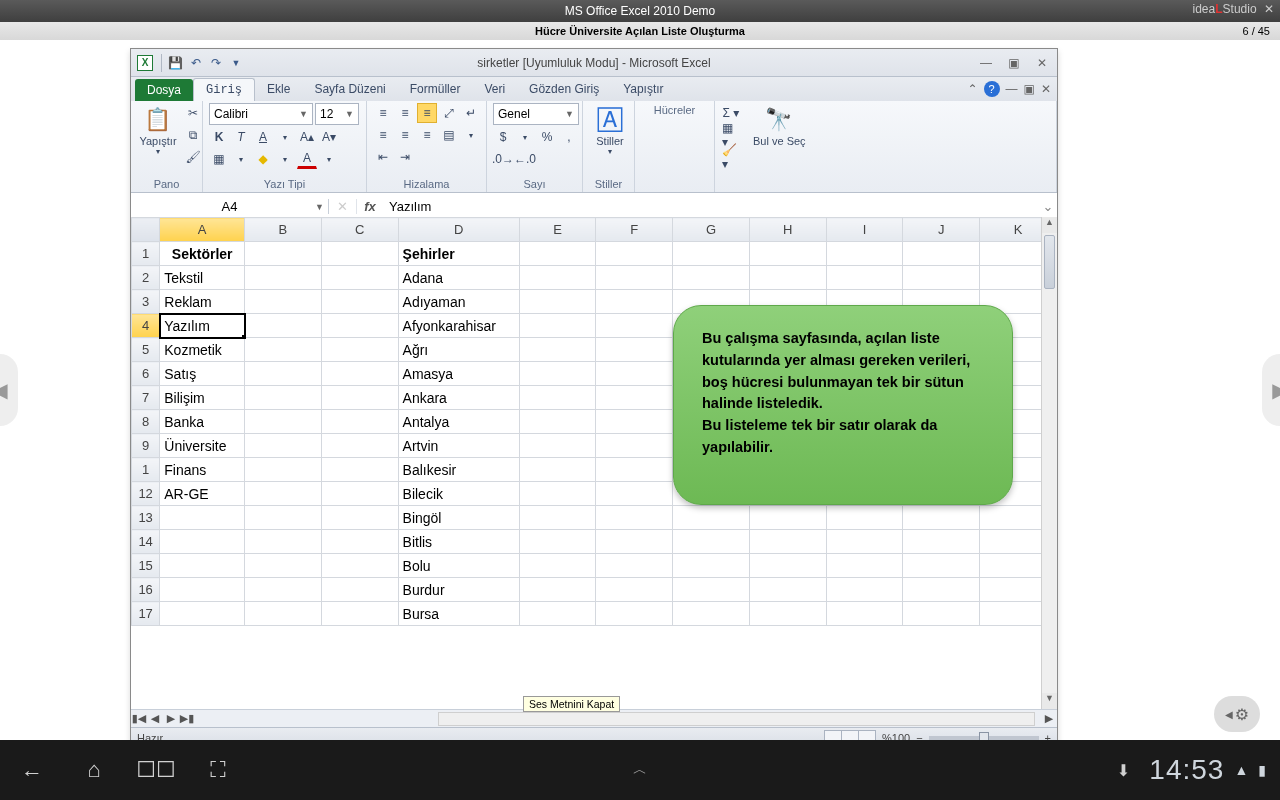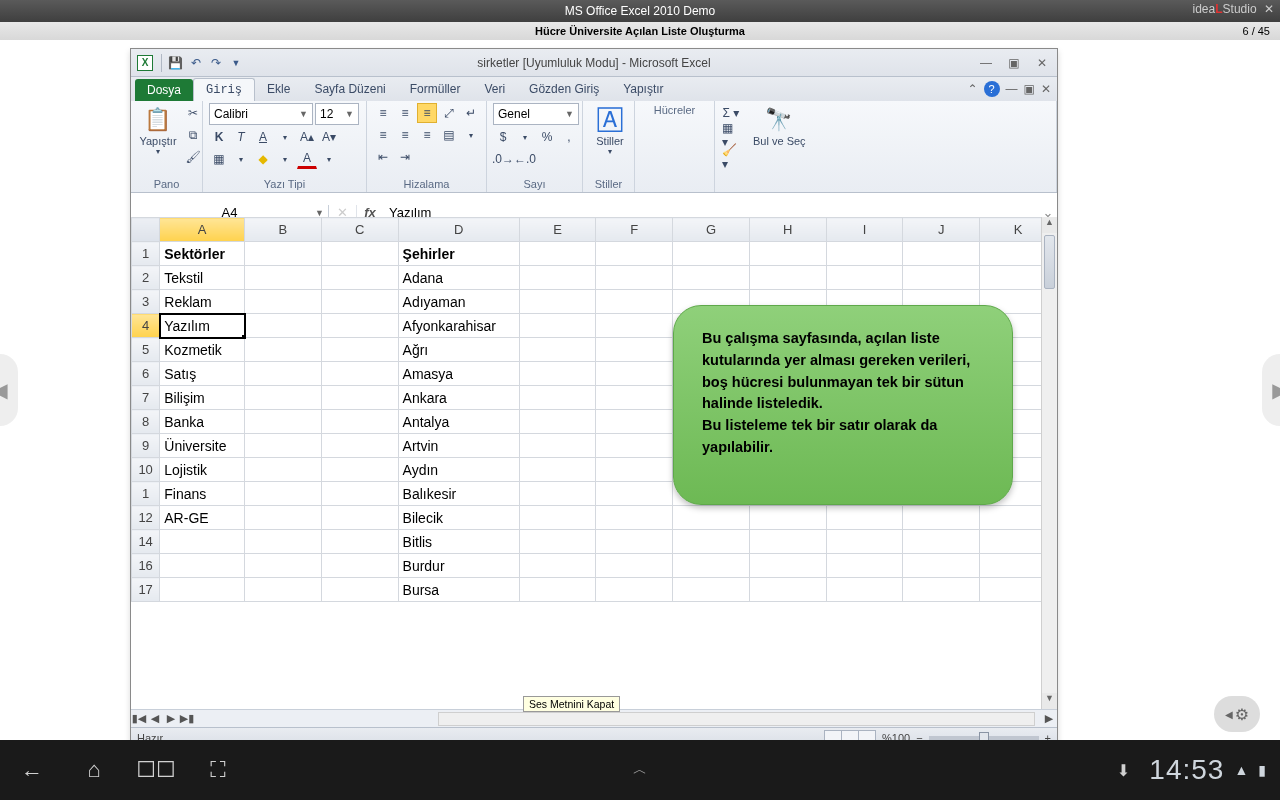--- a/index.html
+++ b/index.html
@@ -38,21 +38,21 @@
 .rgroup .gname { text-align: center; color: #5a6a84; padding: 1px 0 2px; position: relative; }
 .rbody { flex: 1; display: flex; gap: 4px; align-items: flex-start; }
 .rbtn { display: flex; flex-direction: column; align-items: center; justify-content: center; padding: 2px 4px; color: #3b4b66; min-width: 42px; }
 .rbtn .bico { font-size: 22px; height: 30px; display: flex; align-items: center; }
 .rcol { display: flex; flex-direction: column; gap: 2px; }
 .rrow { display: flex; gap: 2px; align-items: center; }
 .mini { width: 20px; height: 20px; border: 1px solid transparent; display: flex; align-items: center; justify-content: center; color: #3b4b66; font-size: 12px; }
 .sel { height: 22px; border: 1px solid #abb4c2; background: #fff; font-size: 12px; display: flex; align-items: center; padding: 0 4px; justify-content: space-between; }
 .sel .dd { color: #666; font-size: 9px; }
 
-.fbar { height: 28px; border-bottom: 1px solid #b8c0cc; display: flex; align-items: flex-end; font-size: 13px; background: #fff; }
+.fbar { height: 28px; border-bottom: 1px solid #b8c0cc; display: flex; align-items: center; font-size: 13px; background: #fff; }
 .namebox { width: 198px; border-right: 1px solid #c8cfd9; display: flex; align-items: center; justify-content: center; position: relative; }
 .namebox .dd { position: absolute; right: 4px; font-size: 9px; color: #666; }
 .fxarea { display: flex; align-items: center; flex: 1; }
 .fxarea .fxbtn { width: 28px; text-align: center; color: #666; border-right: 1px solid #e0e4ea; }
 .fxarea .fx { width: 26px; text-align: center; font-style: italic; color: #555; font-weight: bold; }
 .fxarea .fval { flex: 1; padding: 0 6px; }
 .fxarea .exp { width: 18px; text-align: center; color: #888; }
 
 .grid-wrap { position: absolute; top: 168px; bottom: 38px; left: 0; right: 0; overflow: hidden; background: #fff; }
 .gtable { border-collapse: collapse; table-layout: fixed; width: 100%; font-size: 14px; }
@@ -305,21 +305,21 @@
               <th style="width:76px" class="">E</th>
               <th style="width:76px" class="">F</th>
               <th style="width:76px" class="">G</th>
               <th style="width:76px" class="">H</th>
               <th style="width:76px" class="">I</th>
               <th style="width:76px" class="">J</th>
               <th style="width:76px" class="">K</th>
             </tr>
             <tr>
               <th class="rowh ">1</th>
-              <td class="" style="font-weight:bold;">Sektörler</td>
+              <td class="" style="font-weight:bold;text-align:center;">Sektörler</td>
               <td class="" style="font-weight:bold;"></td>
               <td class="" style="font-weight:bold;"></td>
               <td class="" style="font-weight:bold;">Şehirler</td>
               <td class="" style="font-weight:bold;"></td>
               <td class="" style="font-weight:bold;"></td>
               <td class="" style="font-weight:bold;"></td>
               <td class="" style="font-weight:bold;"></td>
               <td class="" style="font-weight:bold;"></td>
               <td class="" style="font-weight:bold;"></td>
               <td class="" style="font-weight:bold;"></td>
@@ -430,34 +430,20 @@
               <td class="" style="">Artvin</td>
               <td class="" style=""></td>
               <td class="" style=""></td>
               <td class="" style=""></td>
               <td class="" style=""></td>
               <td class="" style=""></td>
               <td class="" style=""></td>
               <td class="" style=""></td>
             </tr>
             <tr>
-              <th class="rowh ">10</th>
-              <td class="" style="">Lojistik</td>
-              <td class="" style=""></td>
-              <td class="" style=""></td>
-              <td class="" style="">Aydın</td>
-              <td class="" style=""></td>
-              <td class="" style=""></td>
-              <td class="" style=""></td>
-              <td class="" style=""></td>
-              <td class="" style=""></td>
-              <td class="" style=""></td>
-              <td class="" style=""></td>
-            </tr>
-            <tr>
               <th class="rowh ">1</th>
               <td class="" style="">Finans</td>
               <td class="" style=""></td>
               <td class="" style=""></td>
               <td class="" style="">Balıkesir</td>
               <td class="" style=""></td>
               <td class="" style=""></td>
               <td class="" style=""></td>
               <td class="" style=""></td>
               <td class="" style=""></td>
@@ -472,25 +458,53 @@
               <td class="" style="">Bilecik</td>
               <td class="" style=""></td>
               <td class="" style=""></td>
               <td class="" style=""></td>
               <td class="" style=""></td>
               <td class="" style=""></td>
               <td class="" style=""></td>
               <td class="" style=""></td>
             </tr>
             <tr>
+              <th class="rowh ">13</th>
+              <td class="" style=""></td>
+              <td class="" style=""></td>
+              <td class="" style=""></td>
+              <td class="" style="">Bingöl</td>
+              <td class="" style=""></td>
+              <td class="" style=""></td>
+              <td class="" style=""></td>
+              <td class="" style=""></td>
+              <td class="" style=""></td>
+              <td class="" style=""></td>
+              <td class="" style=""></td>
+            </tr>
+            <tr>
               <th class="rowh ">14</th>
               <td class="" style=""></td>
               <td class="" style=""></td>
               <td class="" style=""></td>
               <td class="" style="">Bitlis</td>
+              <td class="" style=""></td>
+              <td class="" style=""></td>
+              <td class="" style=""></td>
+              <td class="" style=""></td>
+              <td class="" style=""></td>
+              <td class="" style=""></td>
+              <td class="" style=""></td>
+            </tr>
+            <tr>
+              <th class="rowh ">15</th>
+              <td class="" style=""></td>
+              <td class="" style=""></td>
+              <td class="" style=""></td>
+              <td class="" style="">Bolu</td>
               <td class="" style=""></td>
               <td class="" style=""></td>
               <td class="" style=""></td>
               <td class="" style=""></td>
               <td class="" style=""></td>
               <td class="" style=""></td>
               <td class="" style=""></td>
             </tr>
             <tr>
               <th class="rowh ">16</th>

